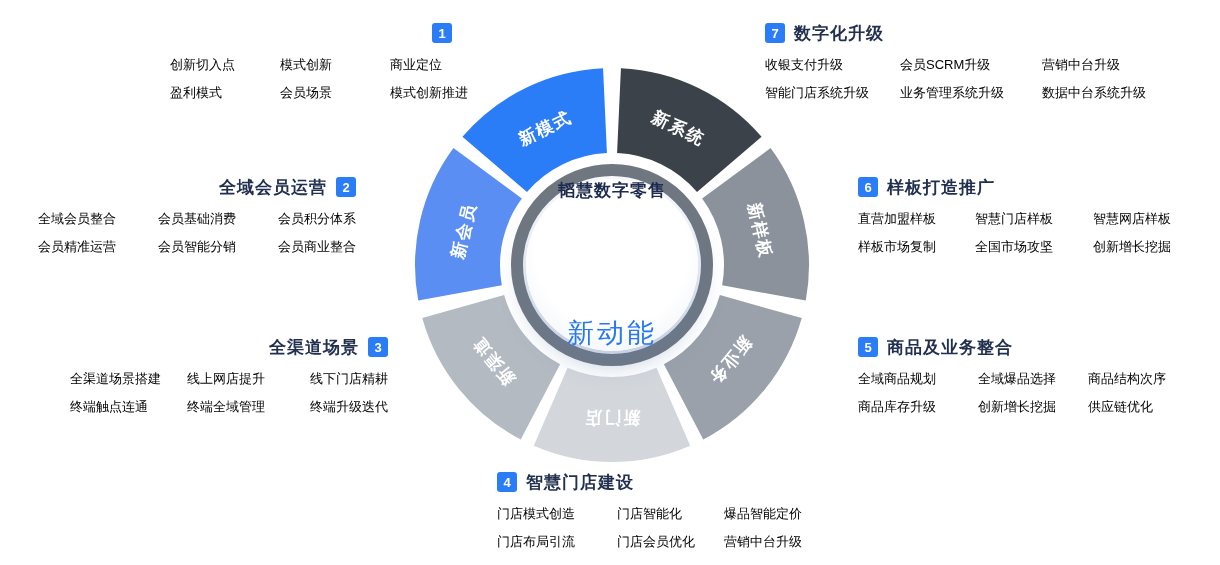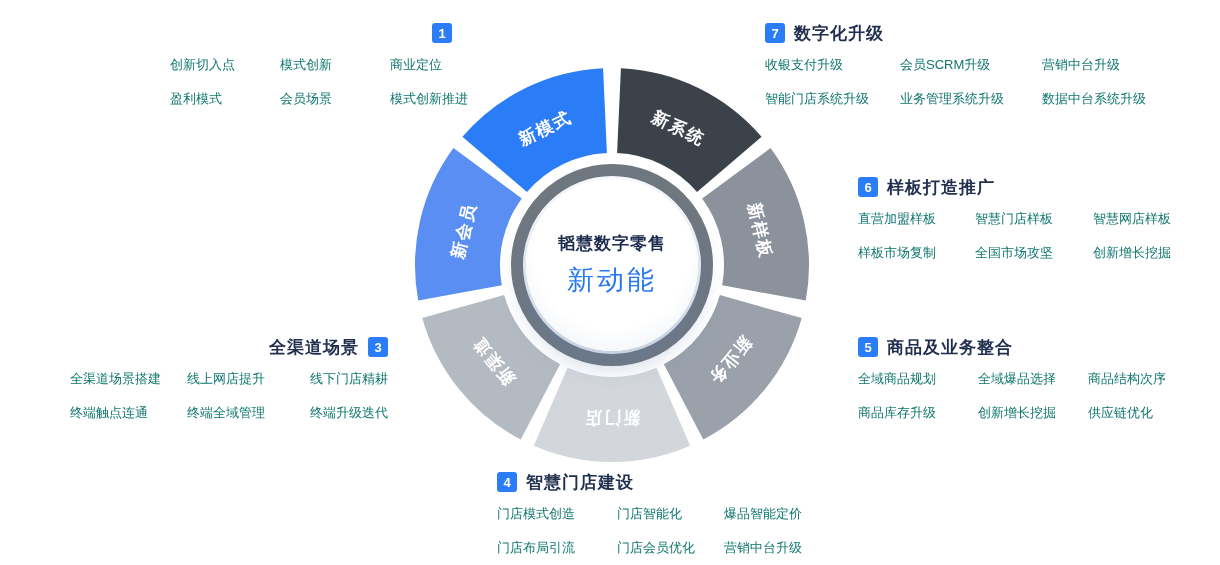--- a/index.html
+++ b/index.html
@@ -12,21 +12,21 @@
 
   
   .section{position:absolute;}
   .sec-title{display:flex;align-items:center;gap:9px;height:22px;margin-bottom:12px;}
   .sec-title .title{font-size:17px;font-weight:bold;color:#22304f;letter-spacing:1px;white-space:nowrap;}
   .badge{
     width:20px;height:20px;flex:0 0 20px;border-radius:3px;
     background:#2b7cf7;color:#ffffff;font-size:13px;font-weight:bold;
     display:flex;align-items:center;justify-content:center;
   }
-  .grid{display:grid;row-gap:16px;font-size:13px;color:#0f766e;}
+  .grid{display:grid;row-gap:10px;font-size:13px;color:#000000;}
   .cell{white-space:nowrap;}
 
   .sec1{left:170px;top:22px;}
   .sec1 .sec-title{justify-content:flex-end;padding-right:16px;}
   .sec1 .grid{grid-template-columns:110px 110px auto;}
 
   .sec2{left:38px;top:176px;}
   .sec2 .sec-title{justify-content:flex-end;}
   .sec2 .grid{grid-template-columns:120px 120px auto;}
 
@@ -51,21 +51,21 @@
   .wedge-label{
     fill:#ffffff;font-size:17px;font-weight:bold;letter-spacing:2px;
     text-anchor:middle;dominant-baseline:central;
     font-family:"Liberation Sans","DejaVu Sans",sans-serif;
   }
   .hub-ring{fill:none;stroke:#70777f;stroke-width:12px;}
   .hub{
     position:absolute;left:526px;top:179px;width:172px;height:172px;border-radius:50%;
     background:radial-gradient(circle at 50% 42%, #ffffff 58%, #f0f3f8 86%, #e7ecf4 100%);
     box-shadow:0 12px 26px rgba(96,125,170,0.45);
-    display:flex;flex-direction:column;align-items:center;justify-content:center;gap:7px;
+    display:flex;flex-direction:column;align-items:center;justify-content:space-between;gap:7px;
   }
   .hub-line1{font-size:17px;font-weight:bold;color:#1c2a4e;letter-spacing:1px;}
   .hub-line2{font-size:27px;font-weight:normal;color:#2878f0;letter-spacing:3px;}
 </style>
 </head>
 <body>
 
 <div class="stage">
 
   <div class="section sec1">
@@ -75,20 +75,34 @@
     <div class="grid">
       <span class="cell">创新切入点</span>
       <span class="cell">模式创新</span>
       <span class="cell">商业定位</span>
       <span class="cell">盈利模式</span>
       <span class="cell">会员场景</span>
       <span class="cell">模式创新推进</span>
     </div>
   </div>
 
+  <div class="section sec2">
+    <div class="sec-title">
+      <span class="title">全域会员运营</span>
+      <span class="badge">2</span>
+    </div>
+    <div class="grid">
+      <span class="cell">全域会员整合</span>
+      <span class="cell">会员基础消费</span>
+      <span class="cell">会员积分体系</span>
+      <span class="cell">会员精准运营</span>
+      <span class="cell">会员智能分销</span>
+      <span class="cell">会员商业整合</span>
+    </div>
+  </div>
 
   <div class="section sec3">
     <div class="sec-title">
       <span class="title">全渠道场景</span>
       <span class="badge">3</span>
     </div>
     <div class="grid">
       <span class="cell">全渠道场景搭建</span>
       <span class="cell">线上网店提升</span>
       <span class="cell">线下门店精耕</span>

